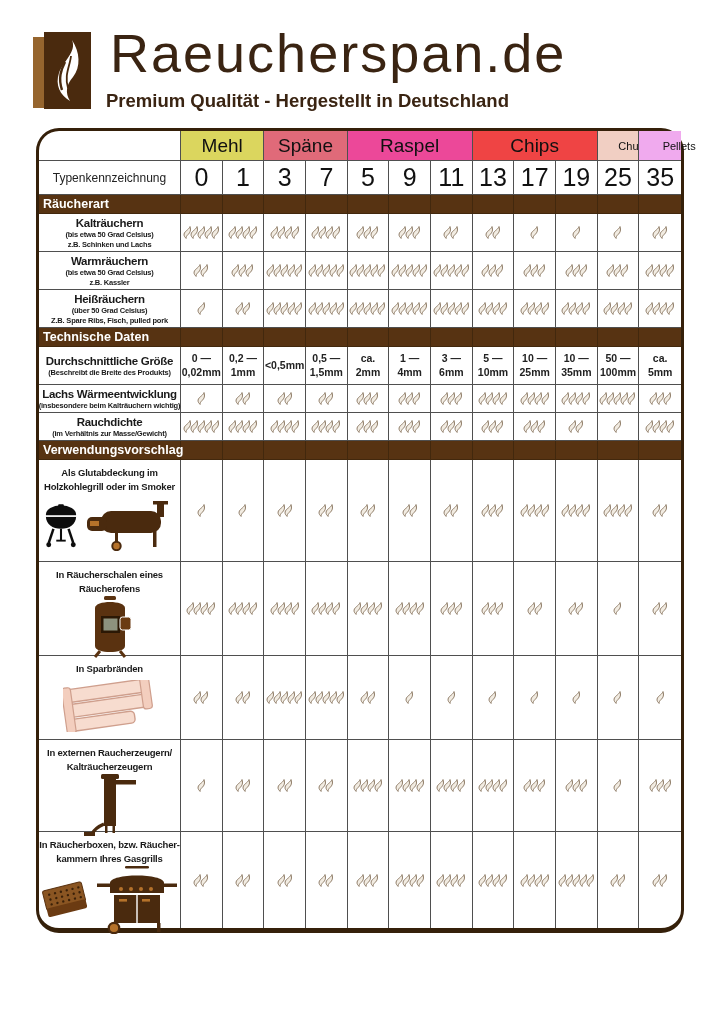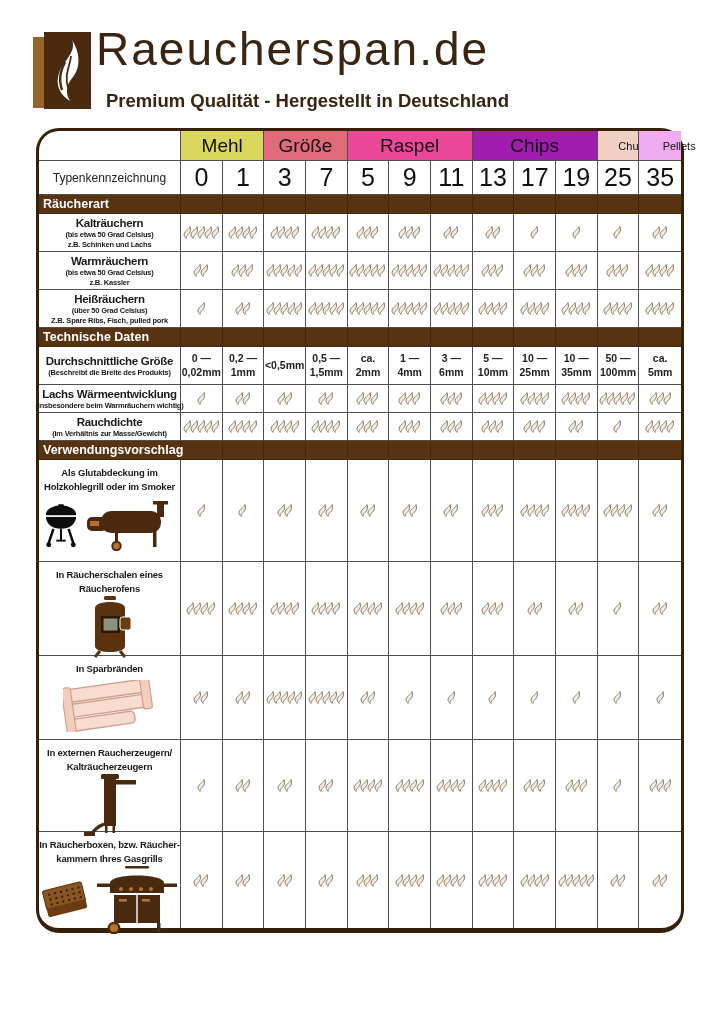--- a/index.html
+++ b/index.html
@@ -4,21 +4,21 @@
 <style>
   html,body{margin:0;padding:0;}
   body{width:720px;height:1018px;background:#ffffff;font-family:"Liberation Sans",sans-serif;color:#1a1a1a;position:relative;}
   .page{position:absolute;inset:0;overflow:hidden;background:#fff;}
 
   
   .logo{position:absolute;left:33px;top:32px;width:60px;height:80px;}
   .logo .back{position:absolute;left:0;top:5px;width:46px;height:71px;background:#96652e;}
   .logo .front{position:absolute;left:11px;top:0;width:47px;height:77px;background:#4a2a0e;}
   .logo svg{position:absolute;left:11px;top:0;}
-  .brand{position:absolute;left:96px;top:22px;font-size:46px;color:#3a2412;letter-spacing:2px;white-space:nowrap;}
+  .brand{position:absolute;left:110px;top:22px;font-size:54px;color:#3a2412;letter-spacing:2px;white-space:nowrap;}
   .tagline{position:absolute;left:106px;top:90px;font-size:18.5px;font-weight:700;color:#3a2412;white-space:nowrap;}
 
   
   .tbl{position:absolute;left:36px;top:128px;width:648px;box-sizing:border-box;
        display:grid;grid-template-columns:142px repeat(12,1fr);
        border:3px solid #35200a;border-bottom-width:5px;background:#fff;}
   .cell{box-sizing:border-box;border-right:1px solid #4f4f4f;border-bottom:1px solid #4f4f4f;
         display:flex;align-items:center;justify-content:center;text-align:center;min-width:0;overflow:visible;}
   .cr{border-right:none !important;}
   .cb{border-bottom:none !important;}
@@ -58,23 +58,23 @@
         <path d="M27 24 C26 34 20 43 24 56" stroke="#4a2a0e" stroke-width="1.8" fill="none"></path>
       </svg>
     </div>
     <div class="brand">Raeucherspan.de</div>
     <div class="tagline">Premium Qualität - Hergestellt in Deutschland</div>
   </header>
 
   <div class="tbl" id="tbl" style="grid-template-rows: 30px 34px 19px 38px 38px 38px 19px 38px 28px 28px 19px 102px 94px 84px 92px 96px; border-radius: 23px;">
       <div class="cell corner"></div>
       <div class="cell group" style="grid-column: span 2; background: rgb(219, 214, 94);">Mehl</div>
-      <div class="cell group" style="grid-column: span 2; background: rgb(224, 106, 121);">Größe</div>
+      <div class="cell group" style="grid-column: span 2; background: rgb(224, 106, 121);">Späne</div>
       <div class="cell group" style="grid-column: span 3; background: #ec4899;">Raspel</div>
-      <div class="cell group" style="grid-column: span 3; background: #a21caf;">Chips</div>
+      <div class="cell group" style="grid-column: span 3; background: #ef4444;">Chips</div>
       <div class="cell group group-sm" style="background: rgb(241, 207, 195);">Chunks</div>
       <div class="cell group group-sm cr" style="background: rgb(240, 170, 238);">Pellets</div>
       <div class="cell typelabel">Typenkennzeichnung</div>
       <div class="cell typenum">0</div>
       <div class="cell typenum">1</div>
       <div class="cell typenum">3</div>
       <div class="cell typenum">7</div>
       <div class="cell typenum">5</div>
       <div class="cell typenum">9</div>
       <div class="cell typenum">11</div>
@@ -681,21 +681,21 @@
         <div class="sizeval">10 —<br>35mm</div>
       </div>
       <div class="cell val sizecell">
         <div class="sizeval">50 —<br>100mm</div>
       </div>
       <div class="cell val sizecell cr">
         <div class="sizeval">ca.<br>5mm</div>
       </div>
       <div class="cell rowlab">
         <div class="rl-main">Lachs Wärmeentwicklung</div>
-        <div class="rl-sub">(insbesondere beim Warmräuchern wichtig)</div>
+        <div class="rl-sub">(insbesondere beim Kalträuchern wichtig)</div>
       </div>
       <div class="cell val">
         <div class="flames">
           <svg class="flame" width="9" height="13" viewBox="0 0 10 14">
             <path d="M7.8 0.4 C9.1 4.3 8.1 7 5.7 9.2 C4 10.8 3.2 12 3.6 13.6 C1.9 12.4 0.9 10.6 1.2 8.7 C1.5 6.8 3.3 5.5 4.9 4.1 C6.3 2.9 7.4 1.8 7.8 0.4 Z" fill="#f2ece2" stroke="#84705a" stroke-width="1"></path>
           </svg>
         </div>
       </div>
       <div class="cell val">
         <div class="flames">

